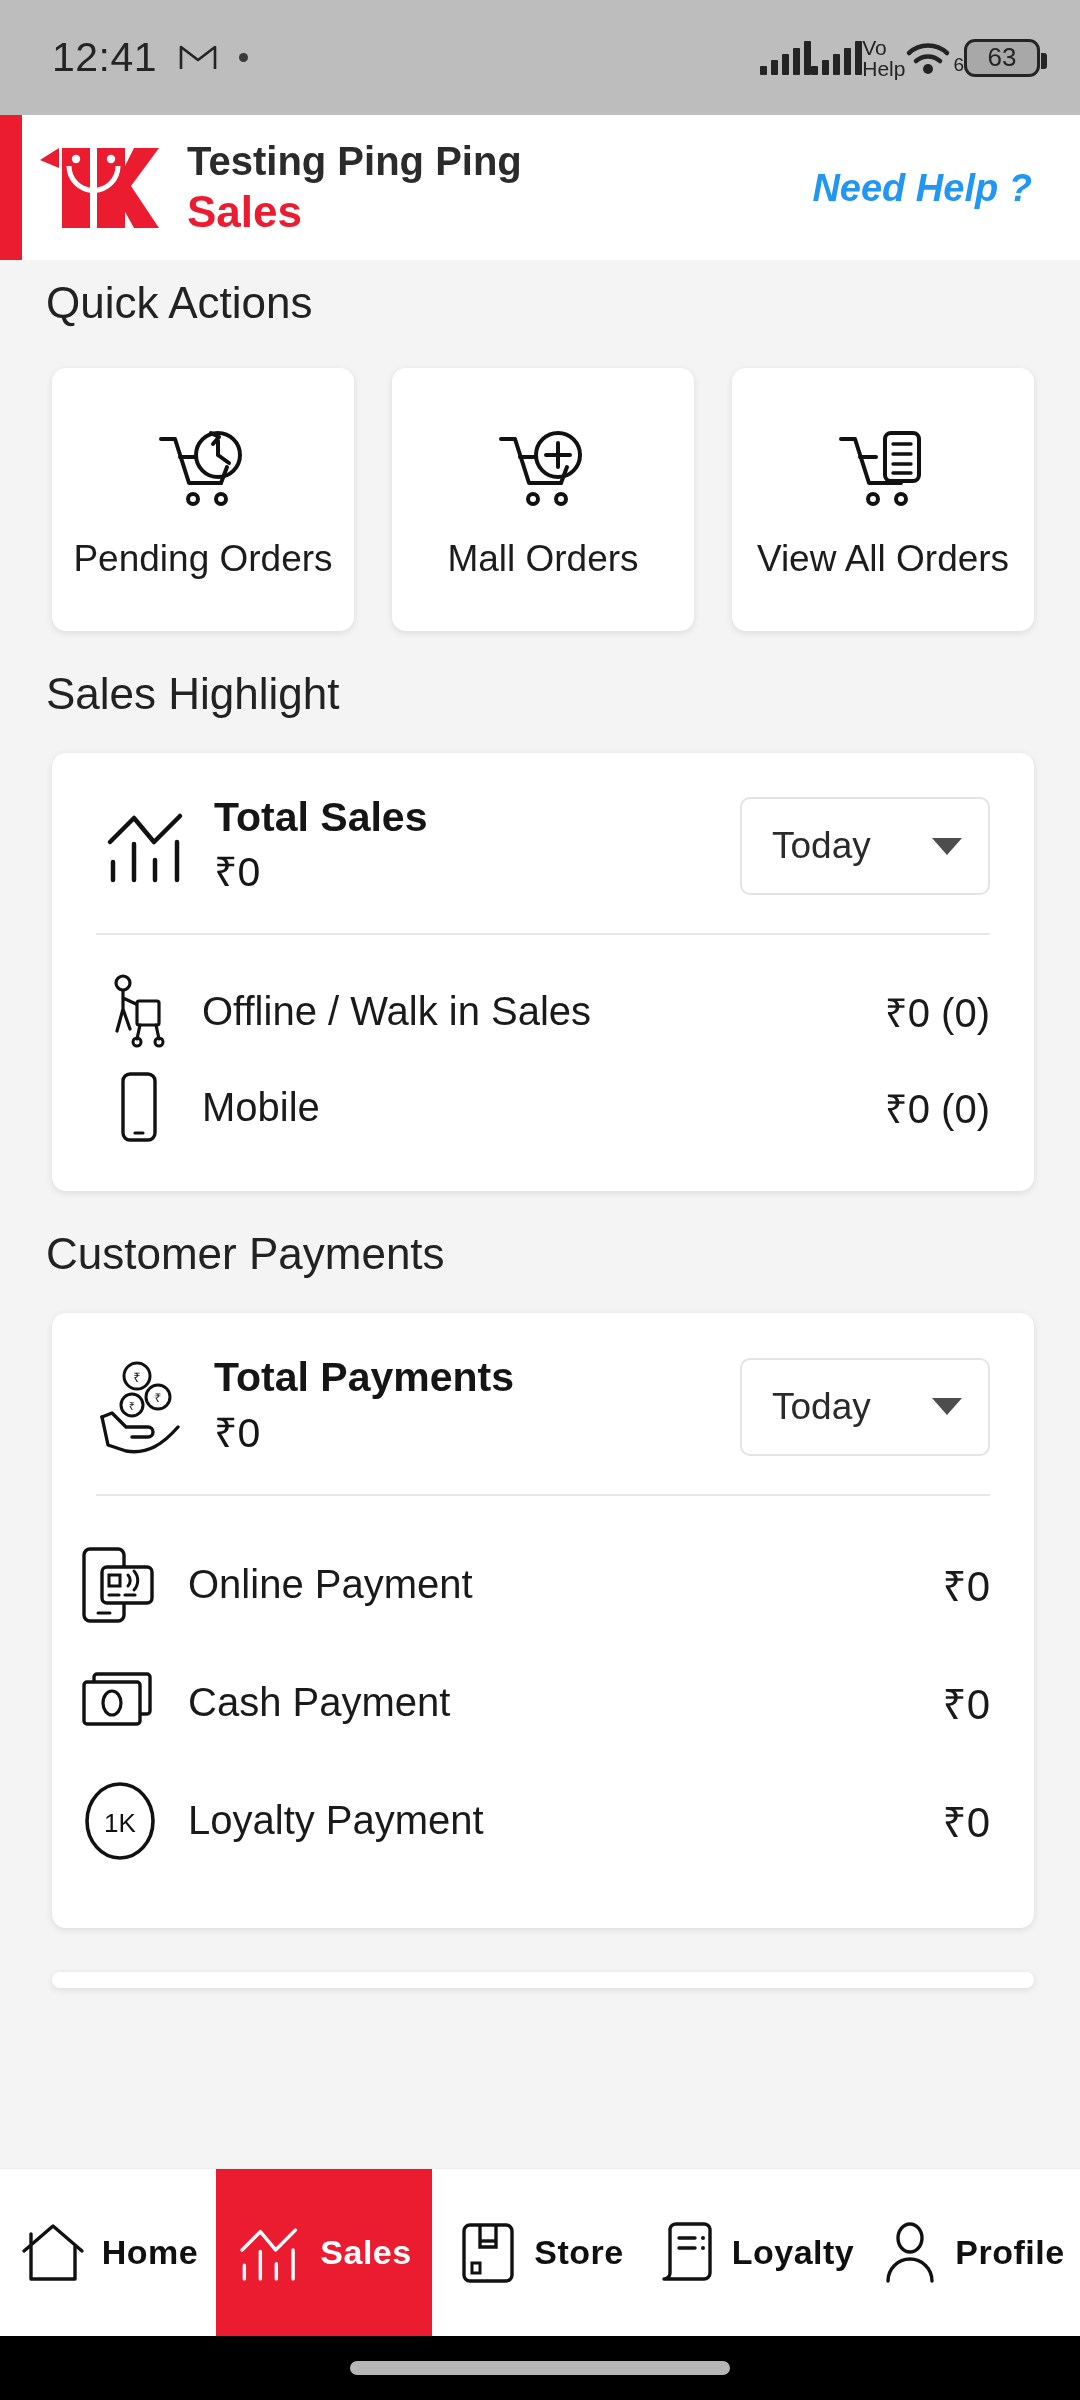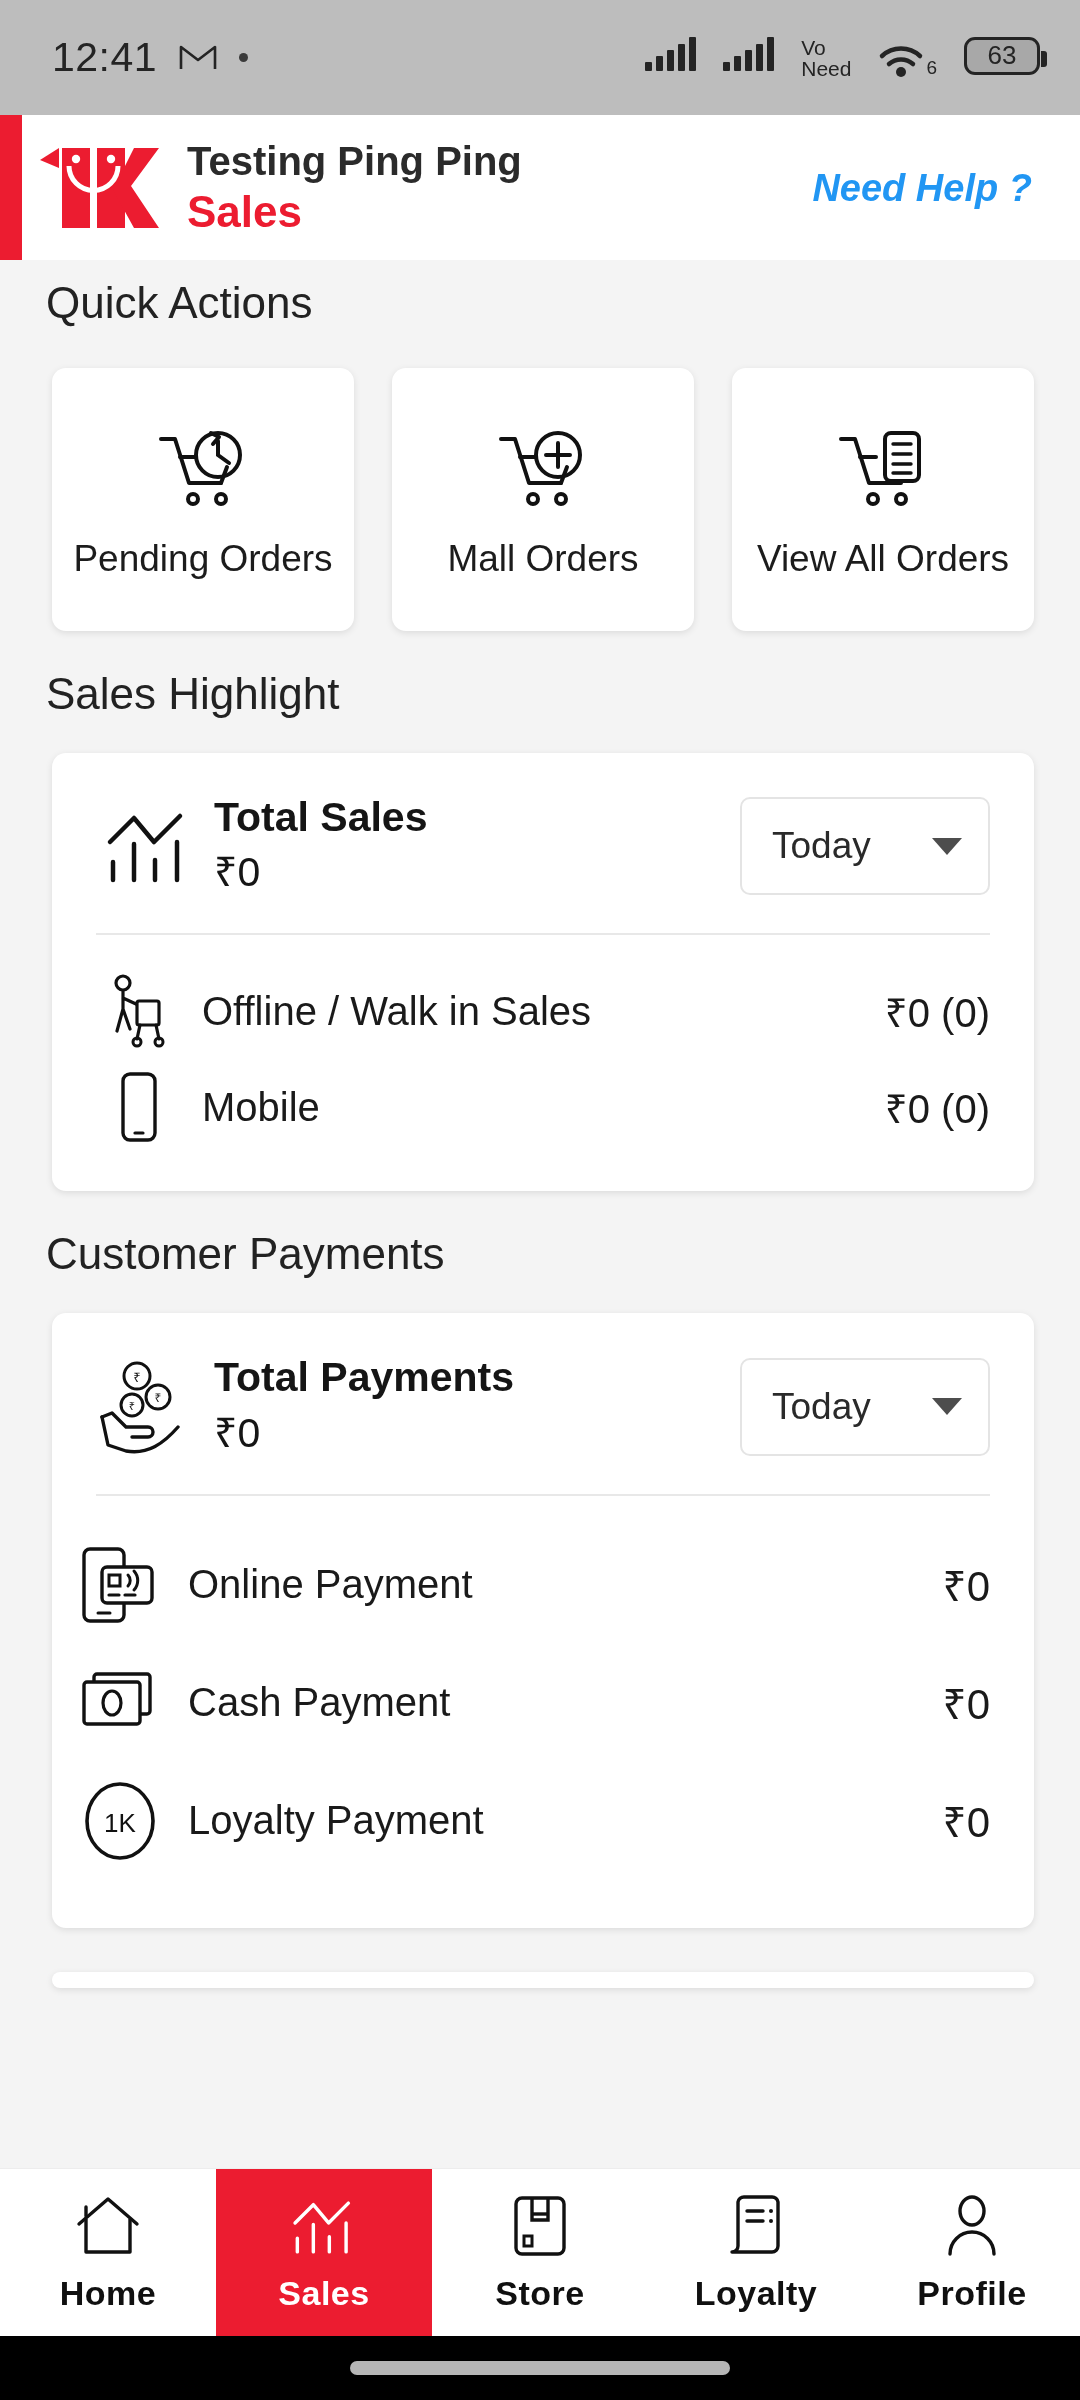--- a/index.html
+++ b/index.html
@@ -12,21 +12,21 @@
   #phone { position:relative; width:1080px; height:2400px; background:#f4f4f4; }
 
   
   .statusbar {
     height:115px; background:#bdbdbd; display:flex; align-items:center;
     justify-content:space-between; padding:0 40px 0 52px;
   }
   .sb-left { display:flex; align-items:center; gap:22px; }
   .sb-time { font-size:41px; color:#242424; letter-spacing:.5px; }
   .sb-dot { width:9px; height:9px; border-radius:50%; background:#3b3b3b; display:inline-block; }
-  .sb-right { display:flex; gap:27px; }
+  .sb-right { display:flex; align-items:center; gap:0; }
   .sig { display:flex; align-items:flex-end; gap:4px; height:34px; }
   .sig i { display:block; width:7px; background:#242424; border-radius:1px; }
   .sig i:nth-child(1){height:9px}.sig i:nth-child(2){height:15px}
   .sig i:nth-child(3){height:21px}.sig i:nth-child(4){height:27px}.sig i:nth-child(5){height:34px}
   .vowifi { font-size:21px; line-height:21px; color:#242424; text-align:left; font-weight:500;}
   .wifi-wrap { position:relative; display:flex; align-items:flex-end; gap:2px;}
   .wifi-six { font-size:19px; color:#242424; }
   .batt {
     width:76px; height:38px; border:3px solid #242424; border-radius:11px;
     display:flex; align-items:center; justify-content:center; position:relative; background:#a8a8a8;
@@ -92,21 +92,21 @@
   .pay-row .row-value { font-size:42px; }
   .pad-b { height:36px; }
   .peek-card { background:#fff; border-radius:14px; margin:44px 46px 0 52px; height:16px; box-shadow:0 2px 7px rgba(0,0,0,.10); }
 
   
   .bottomnav {
     position:absolute; left:0; right:0; bottom:64px; height:168px;
     background:#fff; display:flex; border-top:1px solid #ededed;
   }
   .nav-item {
-    flex:1; display:flex; flex-direction:column; align-items:center; justify-content:center; gap:14px;text-align:center;
+    flex:1; display:flex; flex-direction:row; align-items:center; justify-content:center; gap:14px;text-align:center;
   }
   .nav-item.active { background:#ec1c30; }
   .nav-ico { height:68px; display:flex; align-items:center; justify-content:center; }
   .nav-label { font-size:34px; font-weight:bold; color:#101010; letter-spacing:.5px; }
   .nav-item.active .nav-label { color:#fff; }
   .gesturebar { position:absolute; left:0; right:0; bottom:0; height:64px; background:#000; display:flex; align-items:center; justify-content:center;}
   .gesturebar i { display:block; width:380px; height:14px; border-radius:8px; background:#b6b6b6; }
 </style>
 </head>
 <body>
@@ -132,21 +132,21 @@
           <i></i>
         </span>
       <span class="sig">
           <i></i>
           <i></i>
           <i></i>
           <i></i>
           <i></i>
         </span>
       <span class="vowifi">
-        <span>Vo</span><br><span>Need</span>
+        <span>Vo</span><br><span>Help</span>
       </span>
       <span class="wifi-wrap">
         <svg width="46" height="36" viewBox="0 0 46 36">
           <path d="M4 13a28 28 0 0 1 38 0" fill="none" stroke="#242424" stroke-width="4.5" stroke-linecap="round"></path>
           <path d="M11 21a18 18 0 0 1 24 0" fill="none" stroke="#242424" stroke-width="4.5" stroke-linecap="round"></path>
           <circle cx="23" cy="29" r="5" fill="#242424"></circle>
         </svg>
         <span class="wifi-six">6</span>
       </span>
       <span class="batt">

